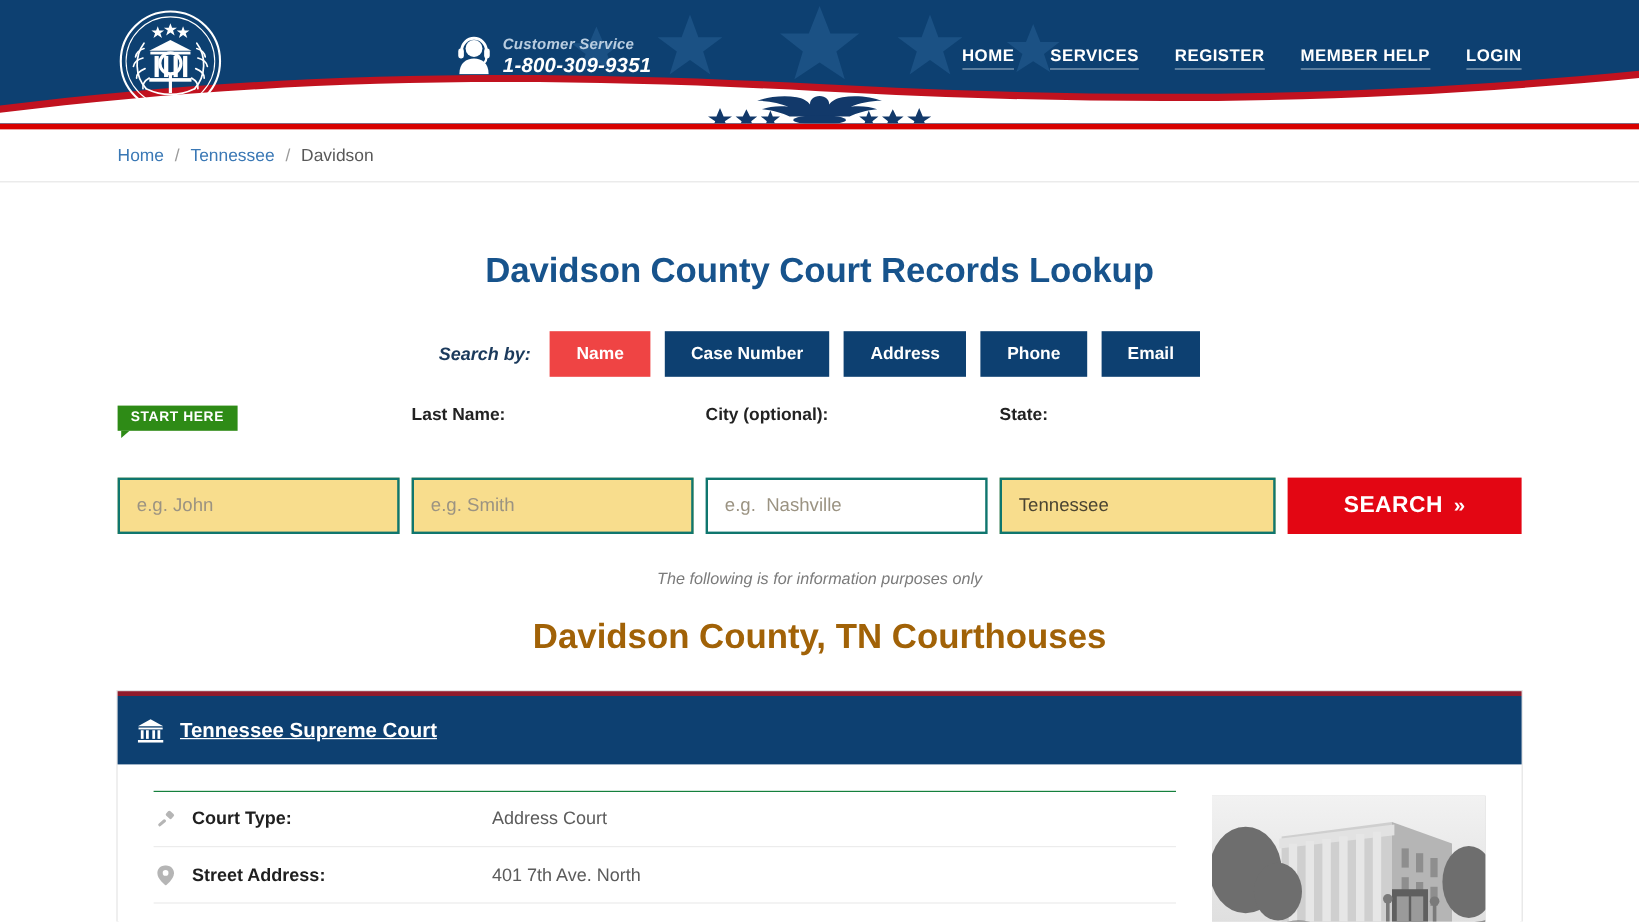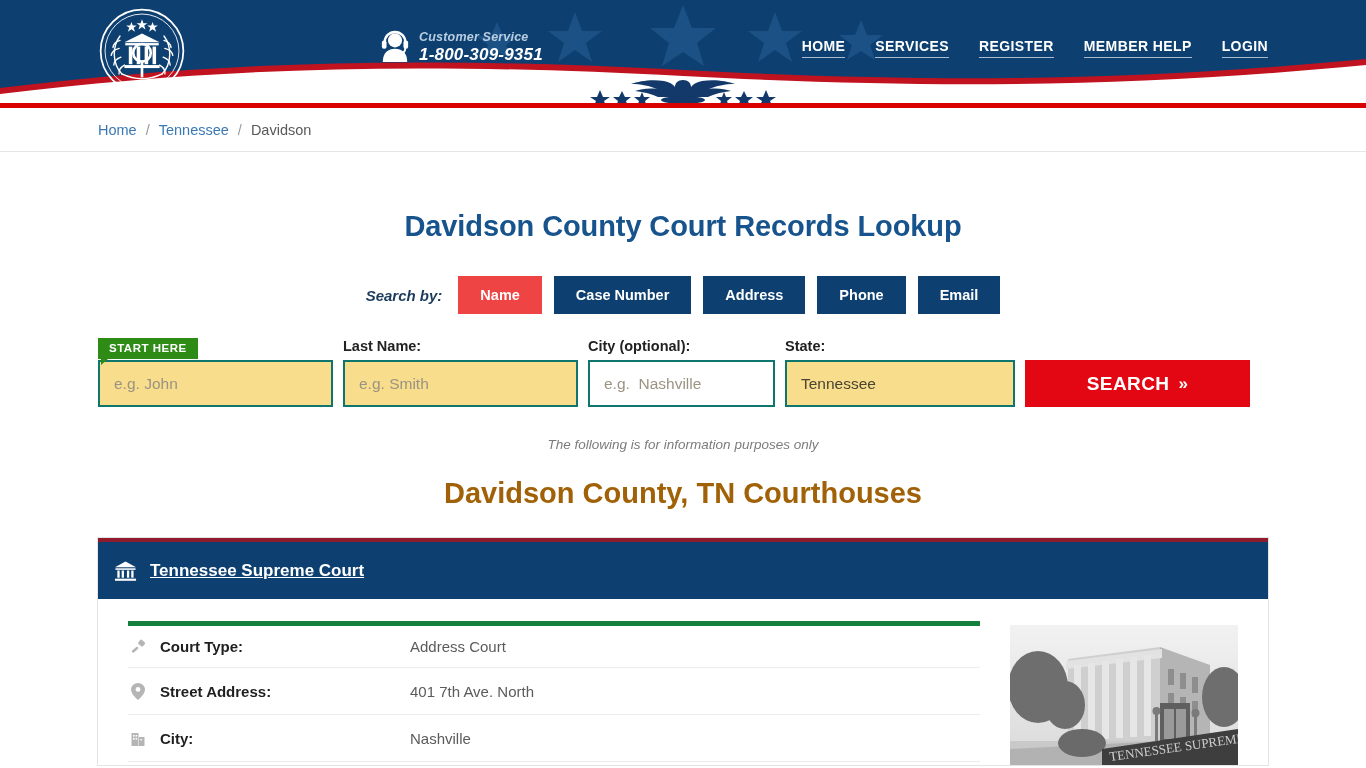--- a/index.html
+++ b/index.html
@@ -186,41 +186,41 @@
     border-left: 7px solid #2e8b16;
     border-bottom: 6px solid transparent;
   }
 
   .fields {
     display: flex;
     align-items: flex-end;
     margin-top: 24px;
     gap: 10px;
   }
-  .field { display: flex; flex-direction: column; }
+  .field { display: flex; flex-direction: column; gap: 38px; }
   .field-label {
     color: #222222;
     font-size: 14.5px;
     font-weight: bold;
     margin-bottom: 6px;
   }
   .field input {
     height: 47px;
     border: 2px solid #0f766e;
     padding: 0 14px;
     font-size: 15.5px;
     font-family: "Liberation Sans", sans-serif;
     color: #4a4432;
     outline: none;
   }
   .field input.yellow { background: #f8dd8d; }
   .field input.white { background: #ffffff; }
   .field input::placeholder { color: #9b9382; }
   .field.fname input, .field.lname input { width: 235px; }
-  .field.city input { width: 187px; color: #8a8a8a; }
+  .field.city input { width: 235px; color: #8a8a8a; }
   .field.state input { width: 230px; }
 
   .search-btn {
     height: 47px;
     width: 225px;
     background: #e30613;
     color: #ffffff;
     border: none;
     font-size: 19px;
     font-weight: bold;
@@ -277,21 +277,21 @@
     display: flex;
     padding: 22px 30px 0 30px;
   }
   .detail-list { flex: 1; padding-right: 30px; }
   .detail-row {
     display: flex;
     align-items: center;
     height: 47px;
     border-bottom: 1px solid #ececec;
   }
-  .detail-row:first-child { border-top: 5px solid #15803d; }
+  .detail-row:first-child { border-top: 1px solid #15803d; }
   .det-icon { width: 20px; flex: none; color: #b0b0b0; display: flex; justify-content: center; }
   .det-label {
     color: #1f1f1f;
     font-size: 15px;
     font-weight: bold;
     margin-left: 12px;
     width: 250px;
   }
   .det-value { color: #5b5b5b; font-size: 15px; }
   .court-photo {

